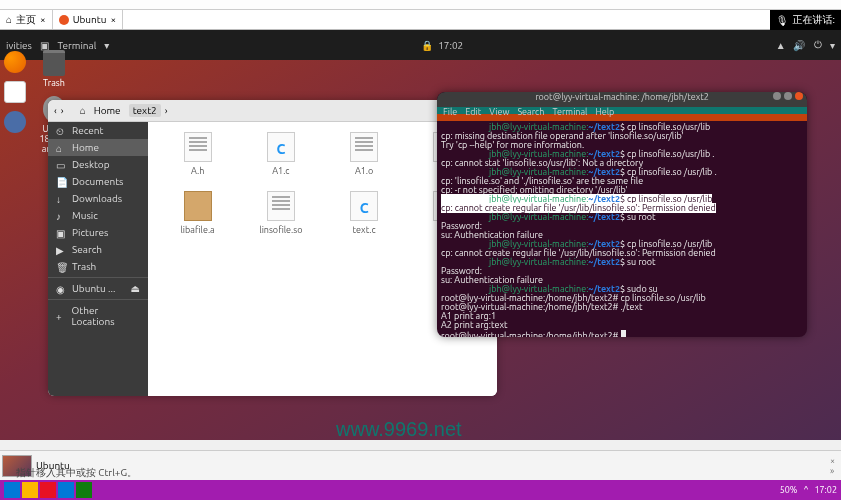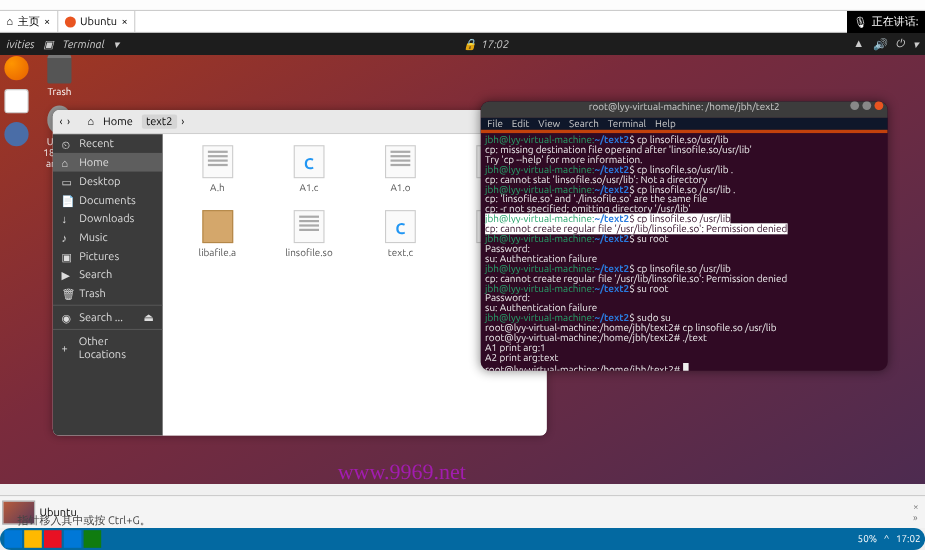--- a/index.html
+++ b/index.html
@@ -2,21 +2,21 @@
 <html><head>
 <meta charset="utf-8">
 <style>
   * { margin: 0; padding: 0; box-sizing: border-box; font-family: Ubuntu, Arial, sans-serif; }
   body { width: 841px; height: 500px; background: #f0f0f0; overflow: hidden; position: relative; font-size: 11px; }
   .top-toolbar { height: 10px; background: #fdfdfd; border-bottom: 1px solid #ccc; display: flex; align-items: center; padding: 0 4px; gap: 4px; }
   .vm-tabs { height: 20px; background: #fff; border-bottom: 1px solid #bbb; display: flex; align-items: center; }
   .vm-tab { display: flex; align-items: center; height: 100%; border-right: 1px solid #ccc; padding: 0 6px; gap: 4px; font-size: 10px; }
   .badge-right { position: absolute; right: 0; top: 10px; height: 20px; background: #000; color: #fff; font-size: 10px; display: flex; align-items: center; padding: 0 6px; gap: 4px; }
   .ubuntu-shell { position: absolute; top: 30px; left: 0; right: 0; bottom: 60px; background: linear-gradient(150deg, #a33820 0%, #7a2b3c 40%, #4d2b50 100%); }
-  .top-bar { height: 20px; background: #1d1d1d; color: #ccc; display: flex; justify-content: space-between; align-items: center; font-size: 10px; padding: 0 6px; font-style: italic; }
+  .top-bar { height: 30px; background: #1d1d1d; color: #ccc; display: flex; justify-content: space-between; align-items: center; font-size: 10px; padding: 0 6px; }
   .top-bar-left, .top-bar-right { display: flex; gap: 8px; align-items: center; }
   .dock { position: absolute; top: 15px; left: 0; bottom: 0; width: 30px; background: transparent; display: flex; flex-direction: column; align-items: center; gap: 8px; padding-top: 6px; }
   .dock-item { width: 22px; height: 22px; border-radius: 3px; }
   .desktop-ico { position: absolute; color: #fff; font-size: 9px; text-align: center; width: 40px; }
   .desktop-ico .bin { width: 22px; height: 26px; margin: 0 auto 2px; }
   .nautilus { position: absolute; top: 70px; left: 48px; width: 449px; height: 296px; background: #fff; border-radius: 6px; box-shadow: 0 0 8px #0005; overflow: hidden; }
   .naut-header { height: 22px; background: #e9e9e9; display: flex; align-items: center; padding: 0 6px; gap: 4px; font-size: 10px; border-bottom: 1px solid #ccc; }
   .path-seg { padding: 1px 4px; border-radius: 2px; }
   .naut-body { display: flex; height: calc(100% - 22px); }
   .sidebar { width: 100px; background: #3b3b3b; color: #ddd; display: flex; flex-direction: column; font-size: 10px; }
@@ -26,30 +26,30 @@
   .file-grid { flex: 1; padding: 10px; display: grid; grid-template-columns: repeat(4, 1fr); grid-auto-rows: 55px; gap: 4px; background: #fff; align-content: start; }
   .file-item { text-align: center; font-size: 9px; color: #555; }
   .file-ico { width: 28px; height: 30px; margin: 0 auto 4px; border: 1px solid #ccc; background: #fafafa; position: relative; }
   .file-ico.c::after { content: 'C'; color: #2196F3; font-weight: bold; position: absolute; font-size: 14px; bottom: 4px; left: 0; right: 0; text-align: center; }
   .file-ico.txt::before { content: ''; position: absolute; top: 4px; left: 4px; right: 4px; height: 2px; box-shadow: 0 0 #aaa, 0 4px #aaa, 0 8px #aaa, 0 12px #aaa; background: #aaa; }
   .file-ico.archive { background: #d4a76b; border-color: #b38748; }
   .terminal { position: absolute; top: 62px; left: 437px; width: 370px; height: 245px; border-radius: 8px; background: #300a24; box-shadow: 0 0 10px #0007; overflow: hidden; }
   .term-title { height: 15px; background: #3c3c3c; color: #ccc; font-size: 9px; display: flex; justify-content: center; position: relative; border-radius: 8px 8px 0 0; }
   .win-ctrls { position: absolute; right: 4px; display: flex; gap: 3px; }
   .win-ctrls span { width: 8px; height: 8px; border-radius: 50%; }
-  .term-menu { height: 14px; background: #0f172a; color: #ccc; font-size: 9px; display: flex; gap: 8px; padding: 0 6px; border-bottom: 3px solid #c2410c; }
+  .term-menu { height: 14px; background: #0f766e; color: #ccc; font-size: 9px; display: flex; gap: 8px; padding: 0 6px; border-bottom: 7px solid #c2410c; }
   .term-content { font-family: 'Ubuntu Mono', monospace; font-size: 9px; line-height: 1.0; padding: 2px 4px; color: #eee; white-space: pre-wrap; word-break: break-all; }
-  .tg { color: #26a269; }
+  .tg { color: #26a269; margin-left: 48px; }
   .tb { color: #2a7bde; font-weight: bold; }
   .hl { background: #fff; color: #300a24; }
   .cursor { display: inline-block; width: 5px; height: 9px; background: #eee; }
   .taskbar { position: absolute; bottom: 20px; left: 0; right: 0; height: 30px; background: #f4f4f4; border-top: 1px solid #ccc; display: flex; align-items: center; }
   .taskbar-right { margin-left: auto; font-size: 9px; color: #777; padding-right: 6px; }
-  .watermark { position: absolute; top: 418px; left: 307px; color: #a21caf; font-size: 20px; font-family: Liberation Serif, serif; z-index: 5; pointer-events: none; }
-  .bottom-strip { position: absolute; bottom: 0; left: 0; right: 0; height: 20px; background: #0369a1; color: #fff; display: flex; align-items: center; border-radius: 10px; }
+  .watermark { position: absolute; top: 418px; left: 336px; color: #0f766e; font-size: 20px; font-family: Liberation Sans, sans-serif; z-index: 5; pointer-events: none; }
+  .bottom-strip { position: absolute; bottom: 0; left: 0; right: 0; height: 20px; background: #a21caf; color: #fff; display: flex; align-items: center; }
   .status-line { position: absolute; bottom: 20px; left: 16px; font-size: 10px; color: #444; }
 </style>
 </head>
 <body>
 
 <div class="top-toolbar"></div>
 <div class="vm-tabs">
   <div class="vm-tab">
       <span>⌂</span>
       <span>主页</span>
@@ -151,21 +151,21 @@
             <span class="side-ico">▶</span>
             <span>Search</span>
           </div>
         <div class="side-item">
             <span class="side-ico">🗑</span>
             <span>Trash</span>
           </div>
         <div style="border-top:1px solid #555;margin:2px 0"></div>
         <div class="side-item">
             <span class="side-ico">◉</span>
-            <span>Search ...</span>
+            <span>Ubuntu ...</span>
             <span style="margin-left:auto">⏏</span>
           </div>
         <div style="border-top:1px solid #555;margin:2px 0"></div>
         <div class="side-item">
             <span class="side-ico">+</span>
             <span>Other Locations</span>
           </div>
       </div>
       <div class="file-grid">
         <div class="file-item"><div class="file-ico txt"></div><span>A.h</span></div>

